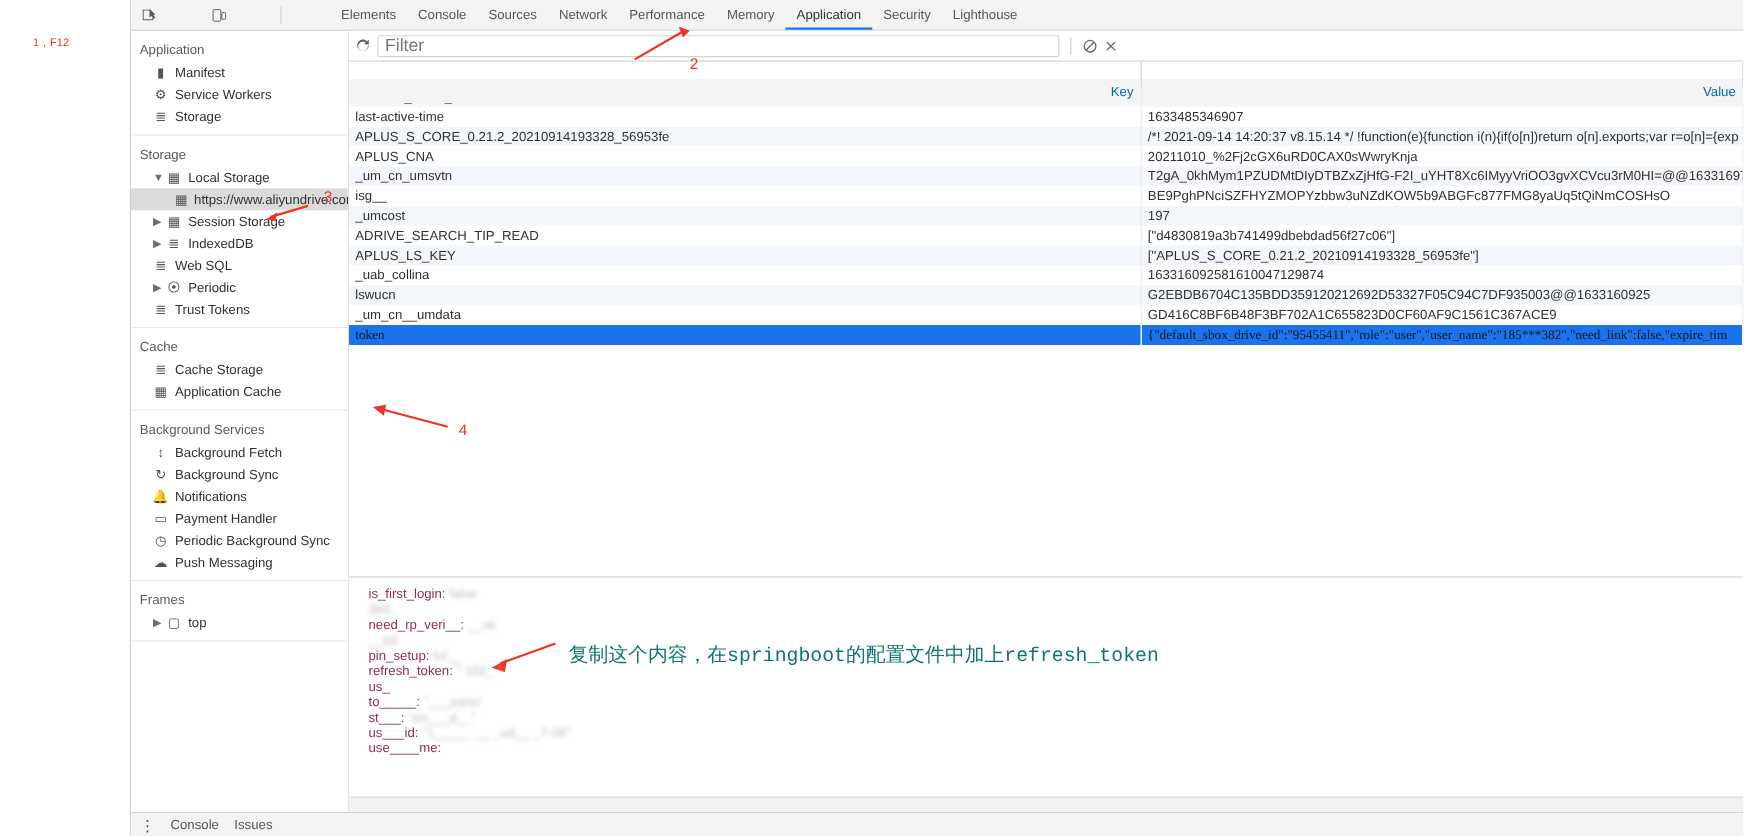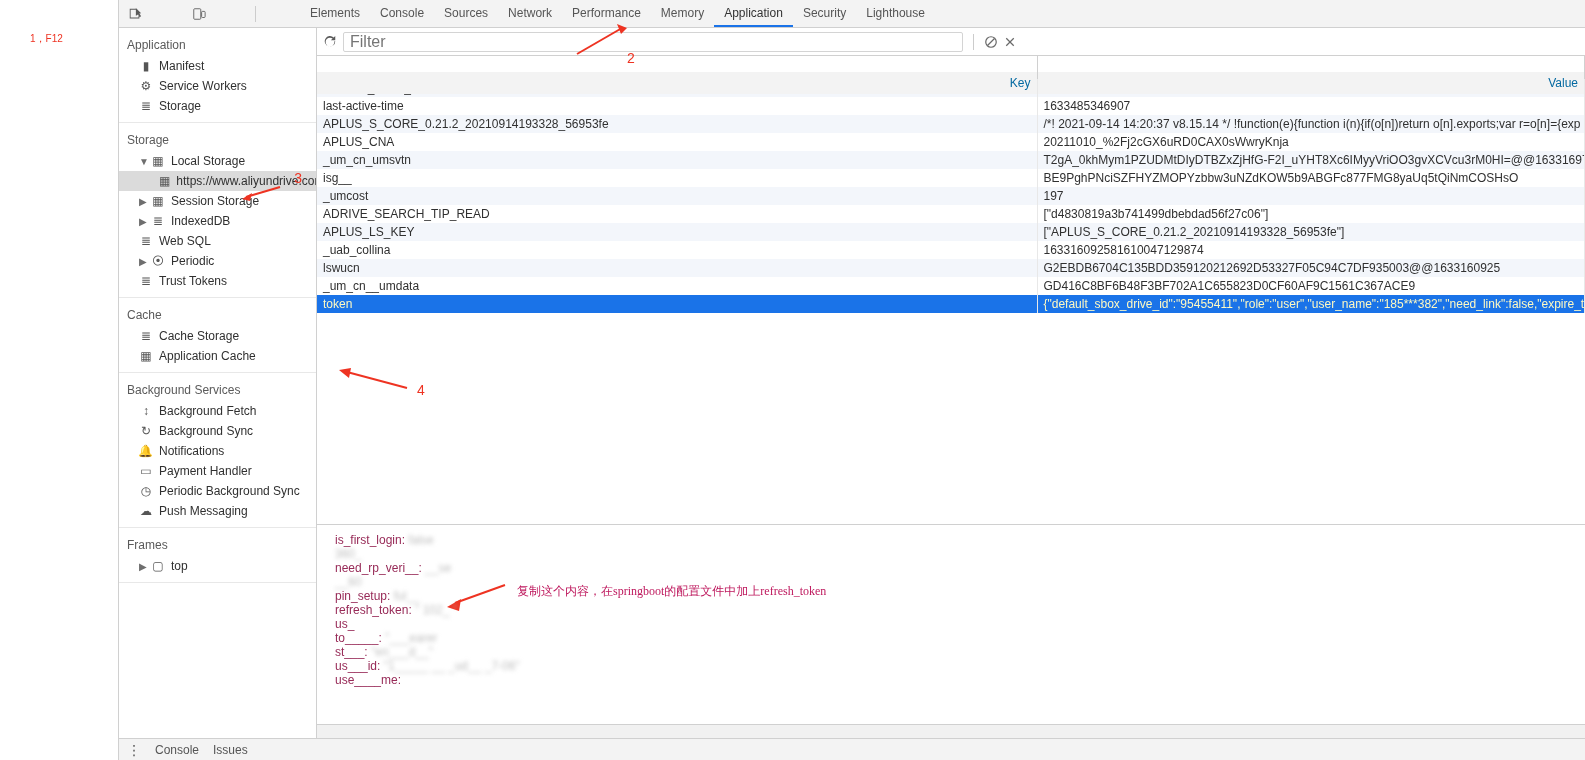--- a/index.html
+++ b/index.html
@@ -41,30 +41,30 @@
 
 .anno2 { position:absolute; top:22px; left:310px; color:#e32; font-size:14px; z-index:5;}
 .anno2-arrow { position:absolute; top:-4px; left:250px; z-index:5;}
 
 .table-wrap { flex:1; overflow:auto; position:relative; }
 table { width:100%; border-collapse:collapse; table-layout:fixed; }
 th { text-align:right; font-weight:400; color:#0369a1; background:#f3f3f3; border-bottom:1px solid #d0d0d0; border-right:1px solid #d0d0d0; padding:4px 6px; position:sticky; top:16px; }
 td { padding:2px 6px; border-right:1px solid #e8e8e8; white-space:nowrap; overflow:hidden; text-overflow:clip; color:#303030; }
 tr.even td { background:#f3f6fb; }
 tr.odd td { background:#fff; }
-tr.selected td { background:#1a73e8; color:#fef9c3; }
+tr.selected td { background:#1a73e8; color:#0f172a;font-family:Liberation Serif, serif; }
 .col-key { width:720px; }
 
 .anno4 { position:absolute; top:326px; left:100px; color:#e32; font-size:14px; z-index:5;}
 .anno4-arrow { position:absolute; top:310px; left:22px; z-index:5;}
 
 .detail { height:200px; border-top:1px solid #d0d0d0; overflow:auto; padding:8px 18px; font-family:Consolas,monospace; font-size:12px; color:#8a1840; position:relative; background:#fff;}
 .detail .k { color:#972a57; }
 .detail .blur { color:#bfbfbf; filter:blur(2px); display:inline-block; }
-.anno5 { position:absolute; top:58px; left:200px; color:#be185d; font-size:12px; font-family:Liberation Serif, serif;}
+.anno5 { position:absolute; top:58px; left:200px; color:#0f766e; font-size:18px; font-family:Liberation Mono, monospace;}
 .anno5-arrow{ position:absolute; top:56px; left:130px;}
 
 .bottom { height:22px; border-top:1px solid #d0d0d0; display:flex; align-items:center; padding:0 8px; gap:14px; color:#555; background:#f3f3f3;}
 .bottom .menu { font-size:14px; }
 
 .scroll-x { height:14px; border-top:1px solid #d0d0d0; background:#f1f1f1;}
 
 svg { display:block; }
 </style>
 </head>

